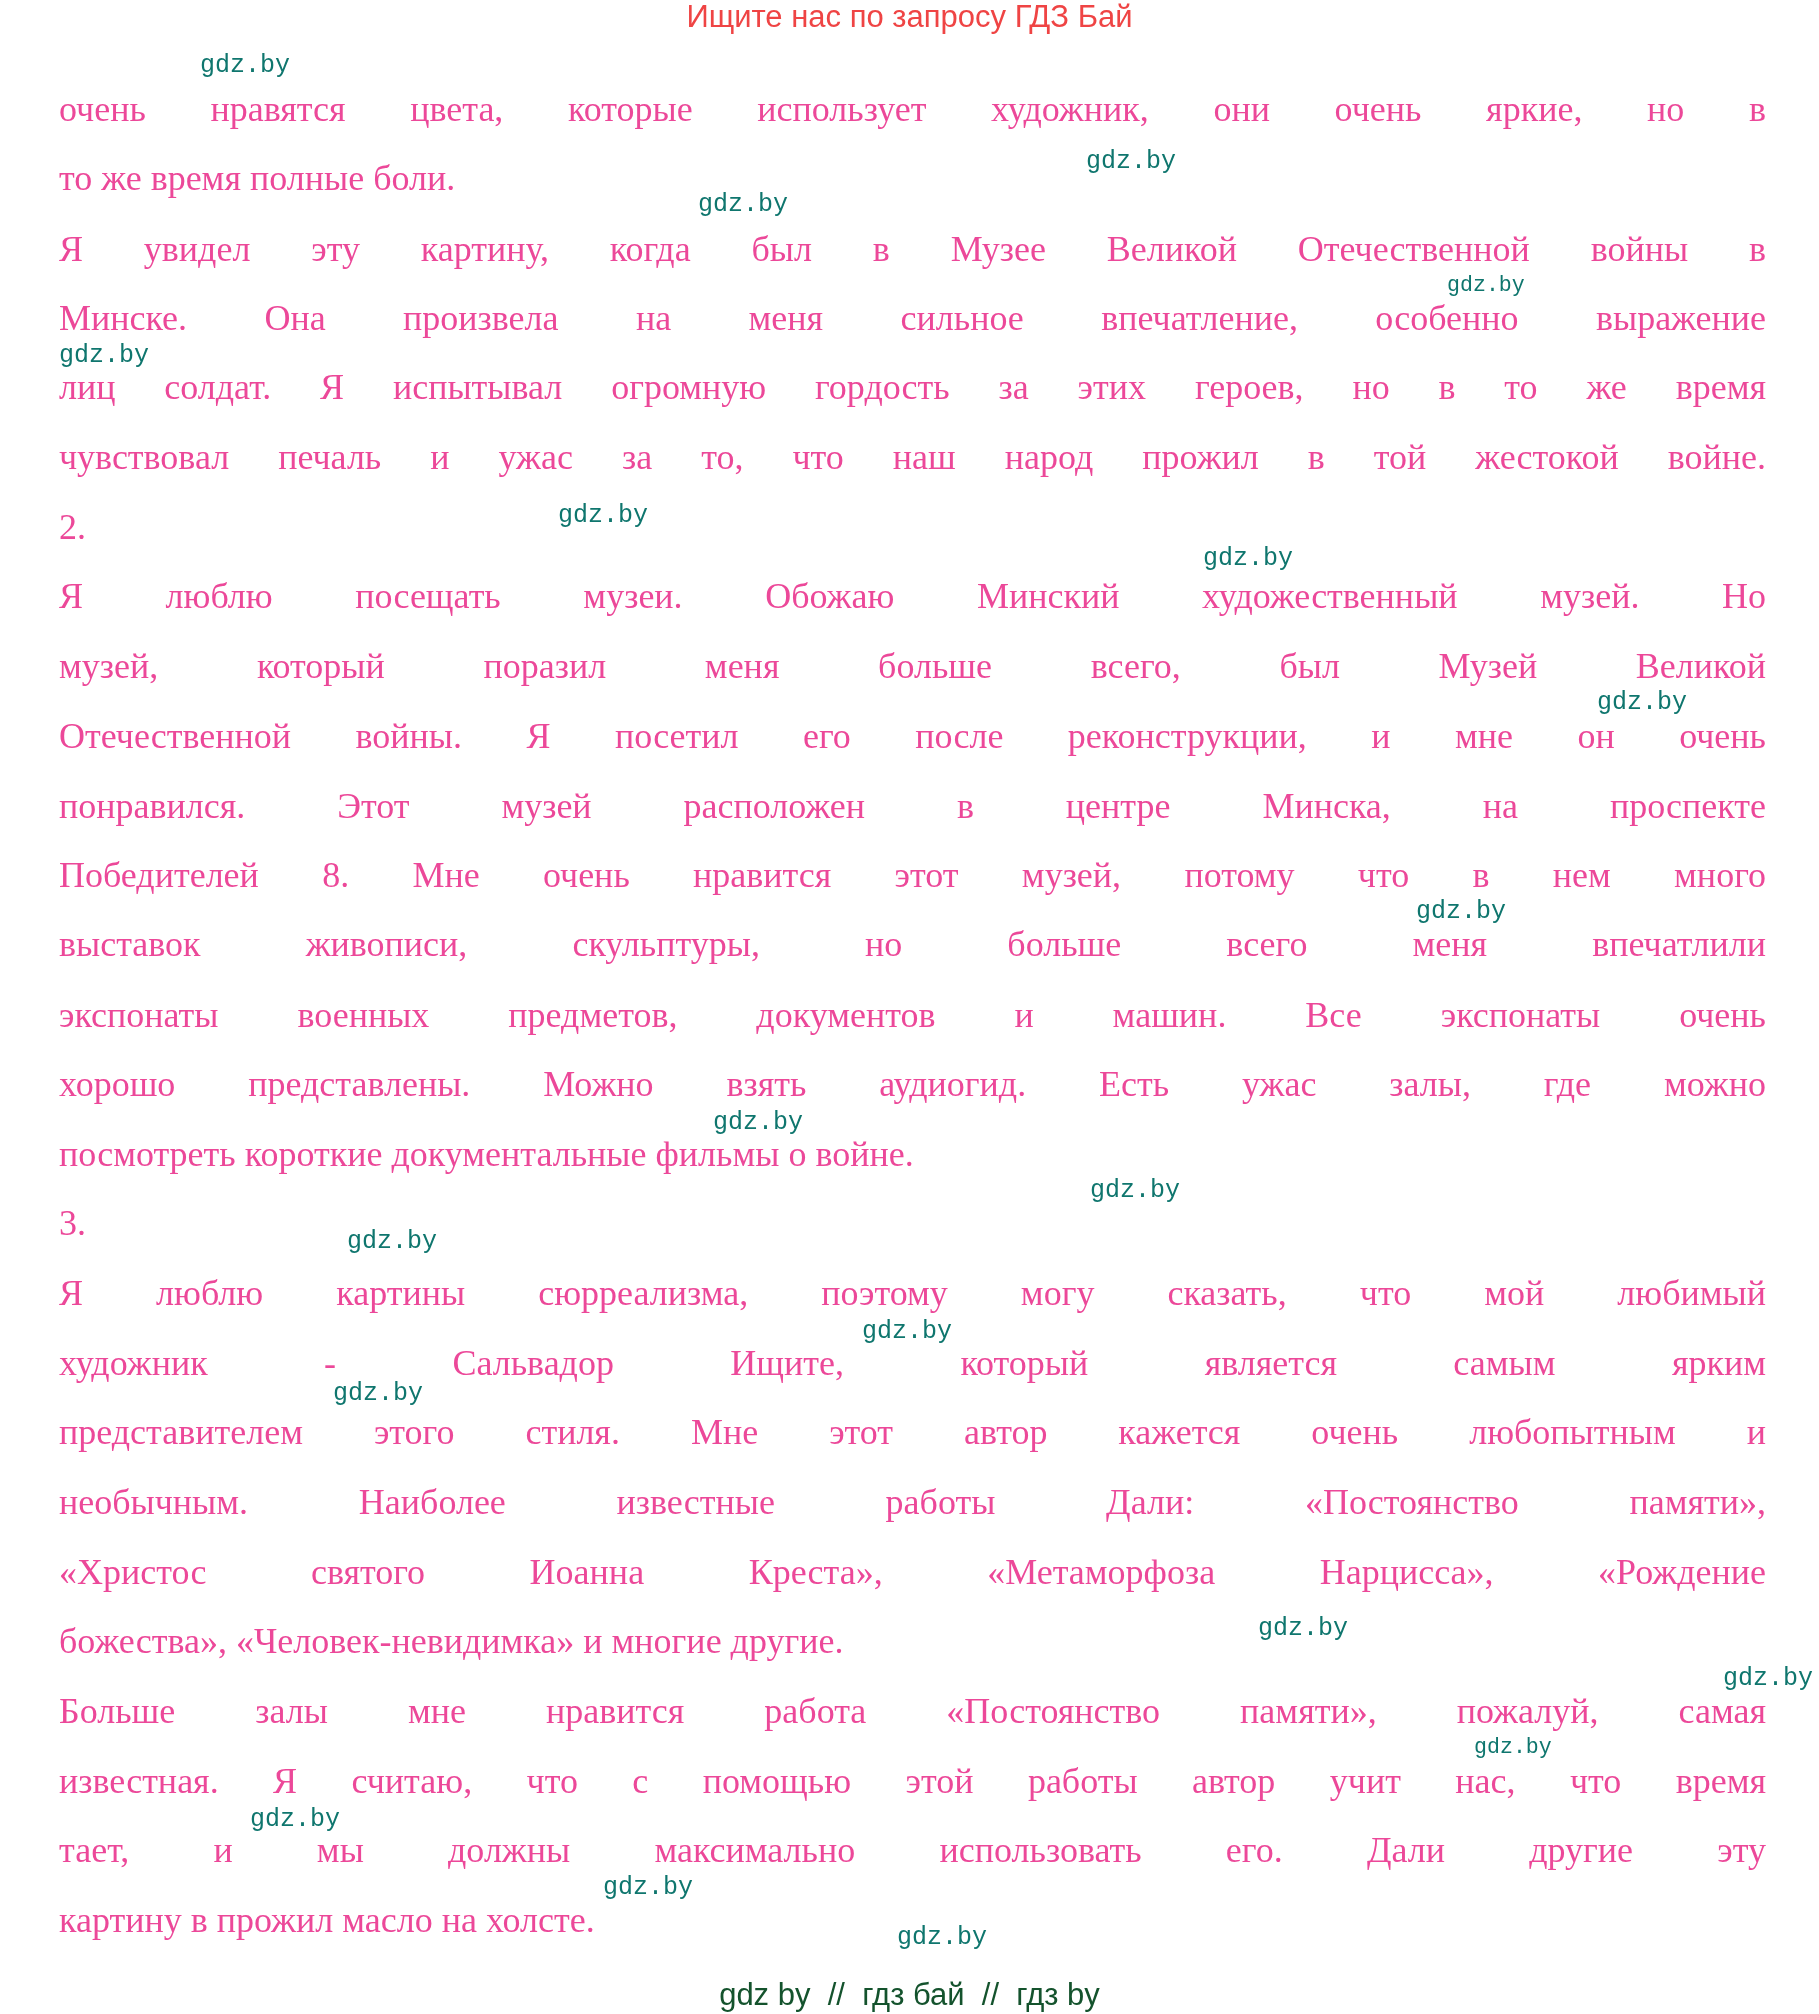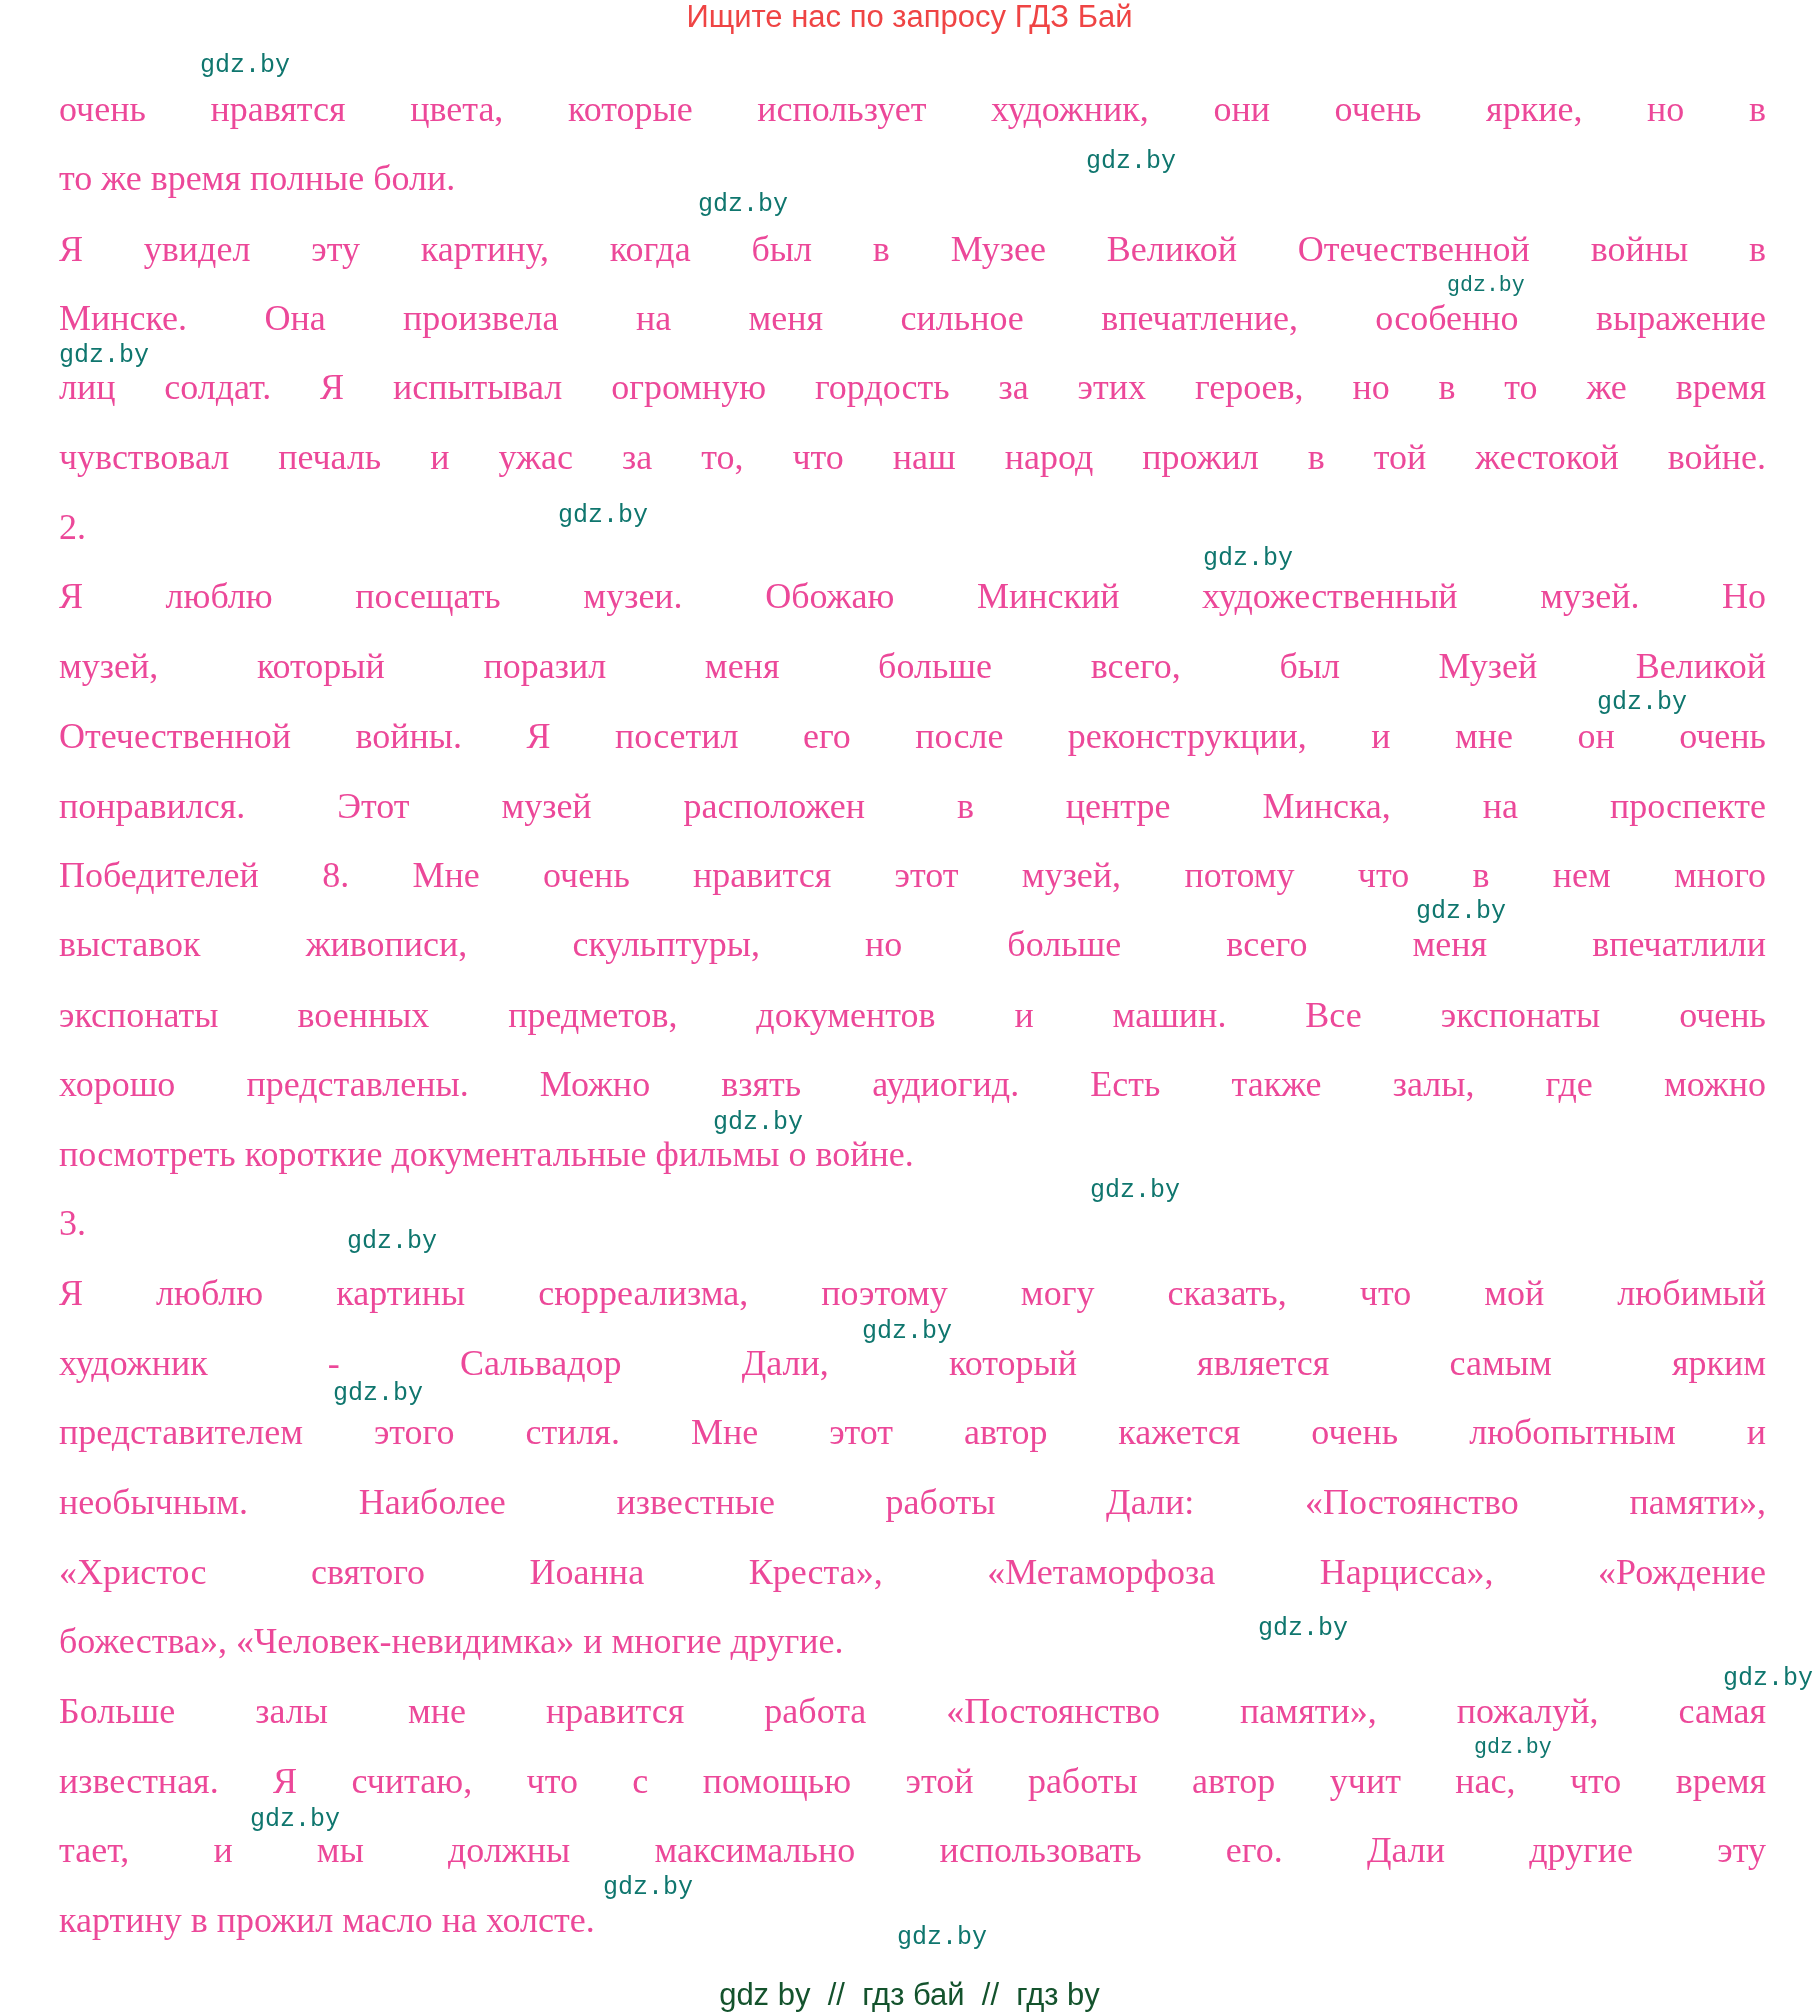--- a/index.html
+++ b/index.html
@@ -25,25 +25,25 @@
   <div class="line j" style="top:358px">лиц солдат. Я испытывал огромную гордость за этих героев, но в то же время</div>
   <div class="line j" style="top:428px">чувствовал печаль и ужас за то, что наш народ прожил в той жестокой войне.</div>
   <div class="line" style="top:498px">2.</div>
   <div class="line j" style="top:567px">Я люблю посещать музеи. Обожаю Минский художественный музей. Но</div>
   <div class="line j" style="top:637px">музей, который поразил меня больше всего, был Музей Великой</div>
   <div class="line j" style="top:707px">Отечественной войны. Я посетил его после реконструкции, и мне он очень</div>
   <div class="line j" style="top:777px">понравился. Этот музей расположен в центре Минска, на проспекте</div>
   <div class="line j" style="top:846px">Победителей 8. Мне очень нравится этот музей, потому что в нем много</div>
   <div class="line j" style="top:915px">выставок живописи, скульптуры, но больше всего меня впечатлили</div>
   <div class="line j" style="top:986px">экспонаты военных предметов, документов и машин. Все экспонаты очень</div>
-  <div class="line j" style="top:1055px">хорошо представлены. Можно взять аудиогид. Есть также залы, где можно</div>
+  <div class="line j" style="top:1055px">хорошо представлены. Можно взять аудиогид. Есть ужас залы, где можно</div>
   <div class="line" style="top:1125px">посмотреть короткие документальные фильмы о войне.</div>
   <div class="line" style="top:1194px">3.</div>
   <div class="line j" style="top:1264px">Я люблю картины сюрреализма, поэтому могу сказать, что мой любимый</div>
-  <div class="line j" style="top:1334px">художник - Сальвадор Дали, который является самым ярким</div>
+  <div class="line j" style="top:1334px">художник - Сальвадор Ищите, который является самым ярким</div>
   <div class="line j" style="top:1403px">представителем этого стиля. Мне этот автор кажется очень любопытным и</div>
   <div class="line j" style="top:1473px">необычным. Наиболее известные работы Дали: «Постоянство памяти»,</div>
   <div class="line j" style="top:1543px">«Христос святого Иоанна Креста», «Метаморфоза Нарцисса», «Рождение</div>
   <div class="line" style="top:1612px">божества», «Человек-невидимка» и многие другие.</div>
   <div class="line j" style="top:1682px">Больше залы мне нравится работа «Постоянство памяти», пожалуй, самая</div>
   <div class="line j" style="top:1752px">известная. Я считаю, что с помощью этой работы автор учит нас, что время</div>
   <div class="line j" style="top:1821px">тает, и мы должны максимально использовать его. Дали другие эту</div>
   <div class="line" style="top:1891px">картину в прожил масло на холсте.</div>
 </div>
 

